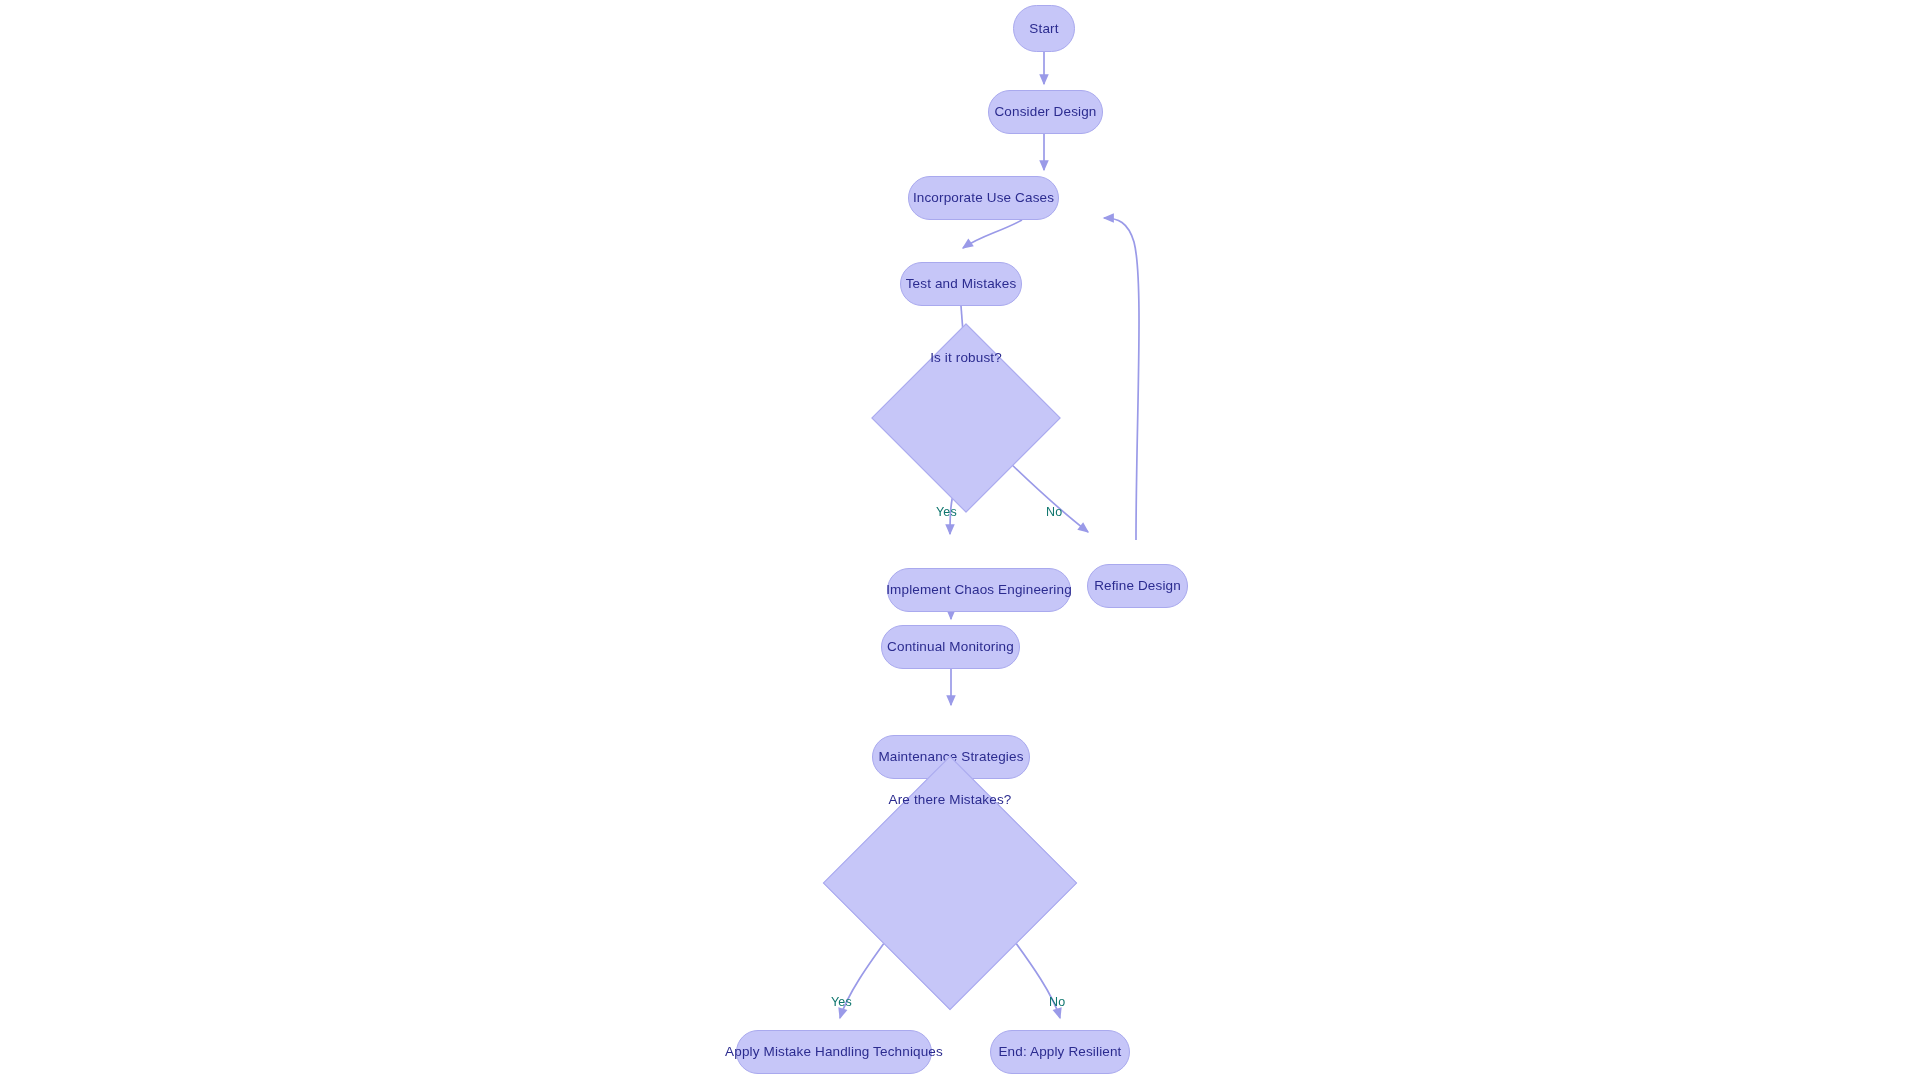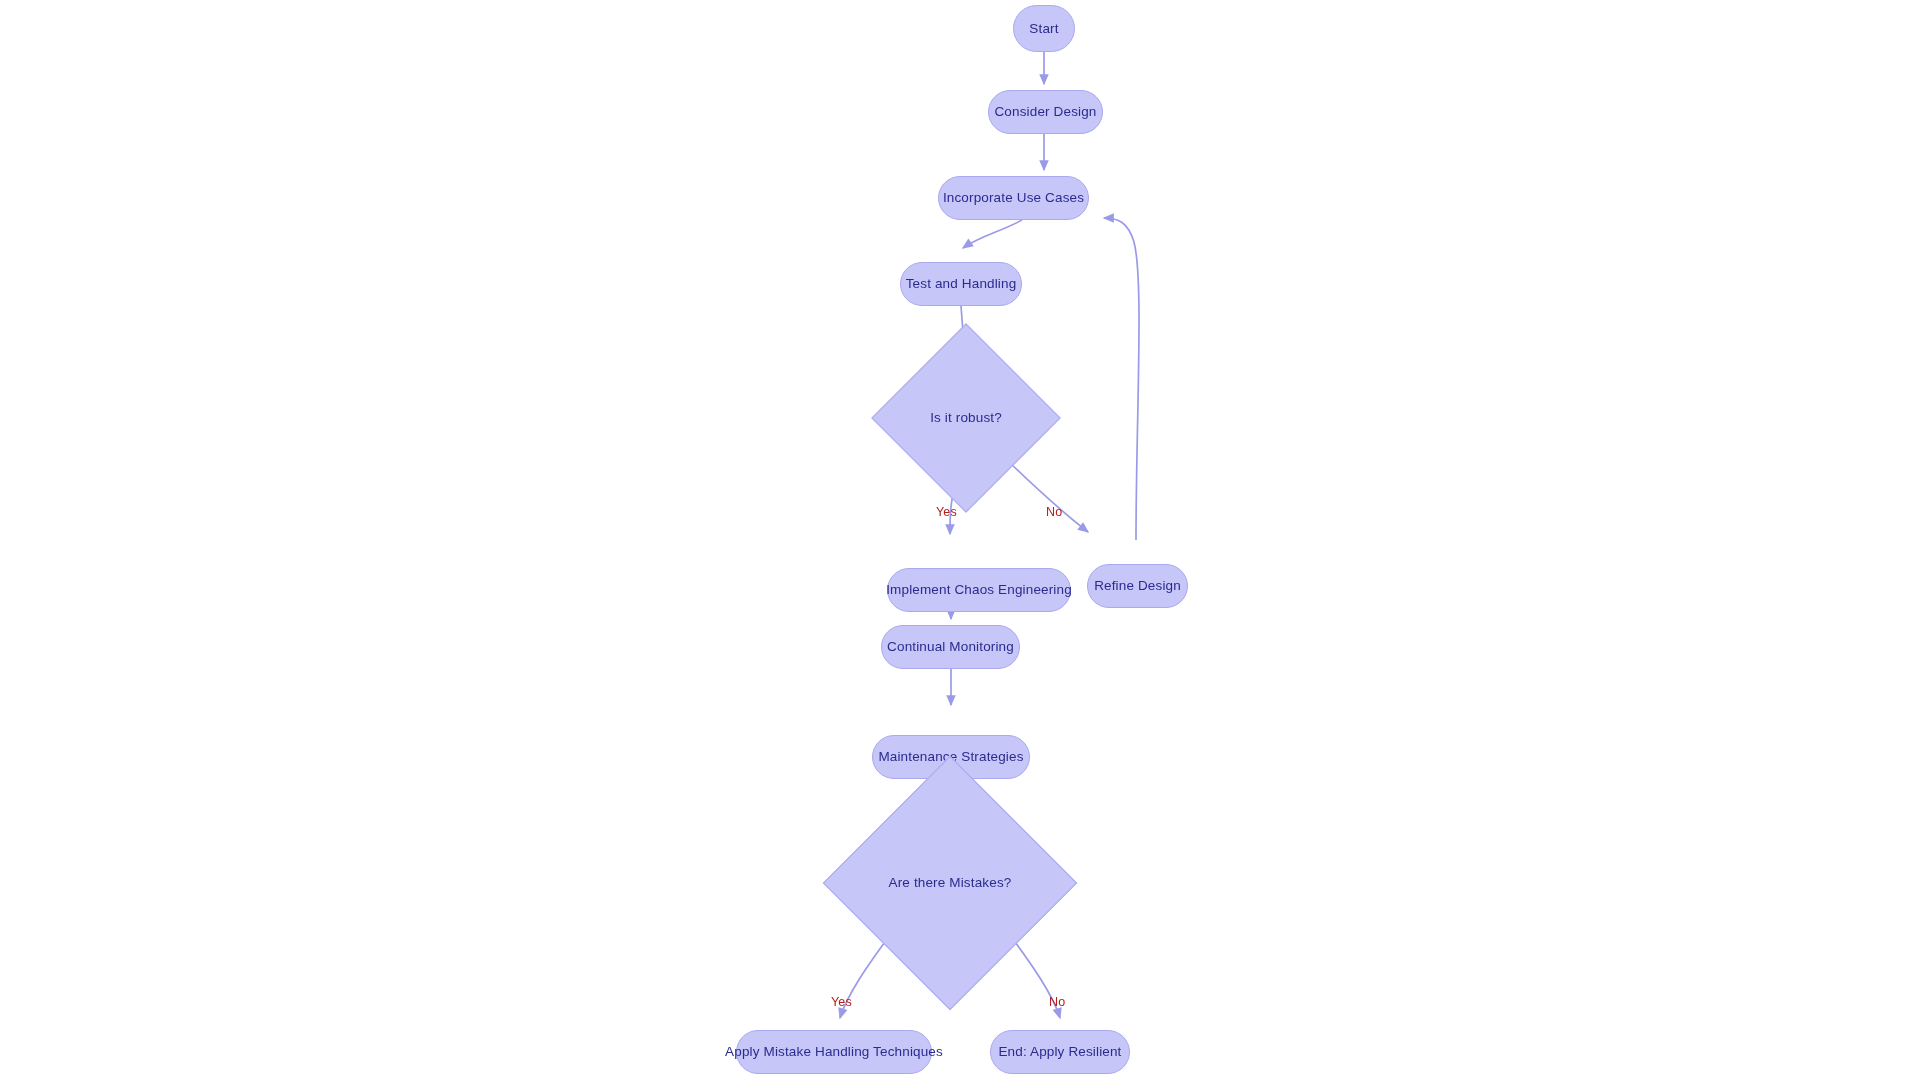--- a/index.html
+++ b/index.html
@@ -43,21 +43,21 @@
     border-radius: 999px;
   }
   .node-label {
     display: block;
     line-height: 1;
     pointer-events: none;
   }
   .diamond-wrap {
     position: absolute;
     display: flex;
-    align-items: center;
+    align-items: flex-start;
     justify-content: center;
   }
   .diamond-shape {
     position: absolute;
     top: 0;
     left: 0;
     width: 100%;
     height: 100%;
     background: #c6c6f8;
     border: 1px solid #a9a9ee;
@@ -69,21 +69,21 @@
     z-index: 2;
     color: #2b2b8f;
     font-size: 13.5px;
     letter-spacing: 0.15px;
     white-space: nowrap;
     line-height: 1;
     user-select: none;
   }
   .edge-label {
     position: absolute;
-    color: #b91c1c;
+    color: #0f766e;
     font-size: 12.5px;
     letter-spacing: 0.15px;
     white-space: nowrap;
     line-height: 1;
     user-select: none;
   }
 </style>
 </head>
 <body>
 
@@ -111,25 +111,25 @@
       </g>
   </svg>
 
   <div id="node-layer">
       <div class="node rounded" style="left: 1013px; top: 5px; width: 62px; height: 47px;">
         <span class="node-label">Start</span>
       </div>
       <div class="node rounded" style="left: 988px; top: 90px; width: 115px; height: 44px; text-align: center;">
         <span class="node-label">Consider Design</span>
       </div>
-      <div class="node rounded" style="left: 938px; top: 176px; width: 151px; height: 44px;">
+      <div class="node rounded" style="left: 908px; top: 176px; width: 151px; height: 44px;">
         <span class="node-label">Incorporate Use Cases</span>
       </div>
       <div class="node rounded" style="left: 900px; top: 262px; width: 122px; height: 44px;">
-        <span class="node-label">Test and Handling</span>
+        <span class="node-label">Test and Mistakes</span>
       </div>
       <div class="diamond-wrap" style="left: 899px; top: 351px; width: 134px; height: 134px;">
         <div class="diamond-shape"></div>
         <span class="diamond-text">Is it robust?</span>
       </div>
       <div class="node rounded" style="left: 859px; top: 568px; width: 184px; height: 44px; margin-left: 28px;">
         <span class="node-label">Implement Chaos Engineering</span>
       </div>
       <div class="node rounded" style="left: 1087px; top: 540px; width: 101px; height: 44px; margin-top: 24px;">
         <span class="node-label">Refine Design</span>

